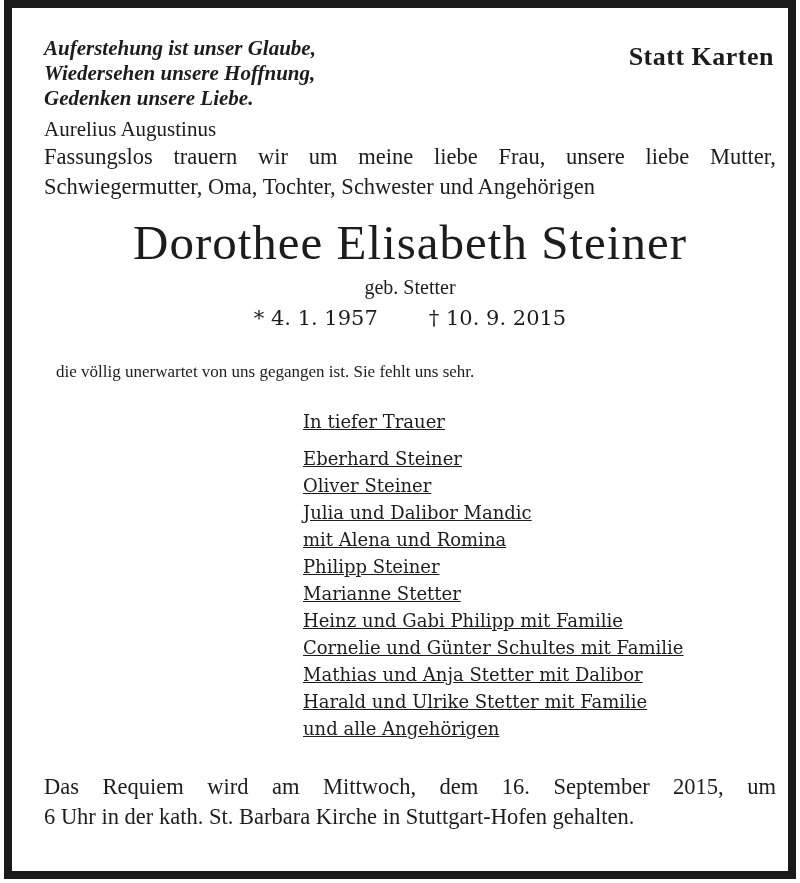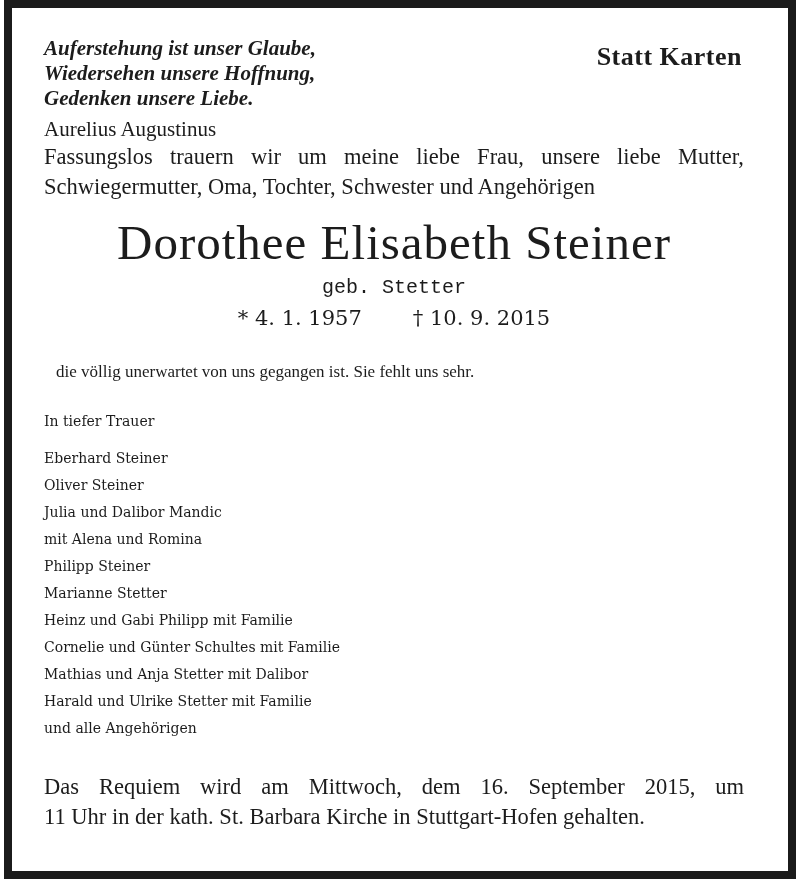--- a/index.html
+++ b/index.html
@@ -13,21 +13,21 @@
   }
   .frame {
     position: absolute;
     left: 4px; right: 4px; top: 0; bottom: 4px;
     border: 8px solid #1b1b1b;
     box-sizing: border-box;
   }
   .content {
     position: absolute;
     left: 0; top: 0; right: 0; bottom: 0;
-    padding: 24px 44px 24px 32px;
+    padding: 24px 12px 24px 32px;
     box-sizing: border-box;
     font-family: "Liberation Serif", serif;
   }
   .header-row {
     display: flex;
     justify-content: space-between;
     align-items: flex-start;
     margin-top: 4px;
   }
   .quote-block { }
@@ -57,44 +57,46 @@
   .plain-line { white-space: nowrap; }
   .name {
     font-size: 49px;
     font-weight: normal;
     text-align: center;
     margin: 14px 0 0 0;
     letter-spacing: 1px;
     line-height: 54px;
   }
   .maiden {
-    font-family: Liberation Mono, monospace;
+    font-family: Liberation Serif, serif;
     font-size: 20px;
     text-align: center;
     margin-top: 6px;
   }
   .dates {
     display: flex;
     justify-content: center;
     gap: 51px;
     font-family: "DejaVu Serif", serif;
     font-size: 21px;
     margin-top: 7px;
   }
   .sentence {
     margin-top: 32px;
     font-size: 17px;
     white-space: nowrap;
     margin-left: 12px;
   }
   .mourners-block {
+    margin-left: 259px;
     margin-top: 26px;
     font-family: "DejaVu Serif", serif;
-    font-size: 14px;
+    font-size: 18px;
     line-height: 27px;
+    text-decoration: underline;
   }
   .mourning-header { margin-bottom: 10px; white-space: nowrap; }
   .mourner-line { white-space: nowrap; }
   .service {
     margin-top: 30px;
     font-size: 22.5px;
     line-height: 30px;
   }
 </style>
 </head>
@@ -144,18 +146,18 @@
             <div class="mourner-line">Heinz und Gabi Philipp mit Familie</div>
             <div class="mourner-line">Cornelie und Günter Schultes mit Familie</div>
             <div class="mourner-line">Mathias und Anja Stetter mit Dalibor</div>
             <div class="mourner-line">Harald und Ulrike Stetter mit Familie</div>
             <div class="mourner-line">und alle Angehörigen</div>
           </div>
       </div>
 
       <div class="service">
           <div class="jline">Das Requiem wird am Mittwoch, dem 16. September 2015, um</div>
-          <div class="plain-line">11 Uhr in der kath. St. Barbara Kirche in Stuttgart-Hofen gehalten.</div>
+          <div class="plain-line">6 Uhr in der kath. St. Barbara Kirche in Stuttgart-Hofen gehalten.</div>
         </div>
 
     </div>
   </div>
 </div>
 
 </body></html>

